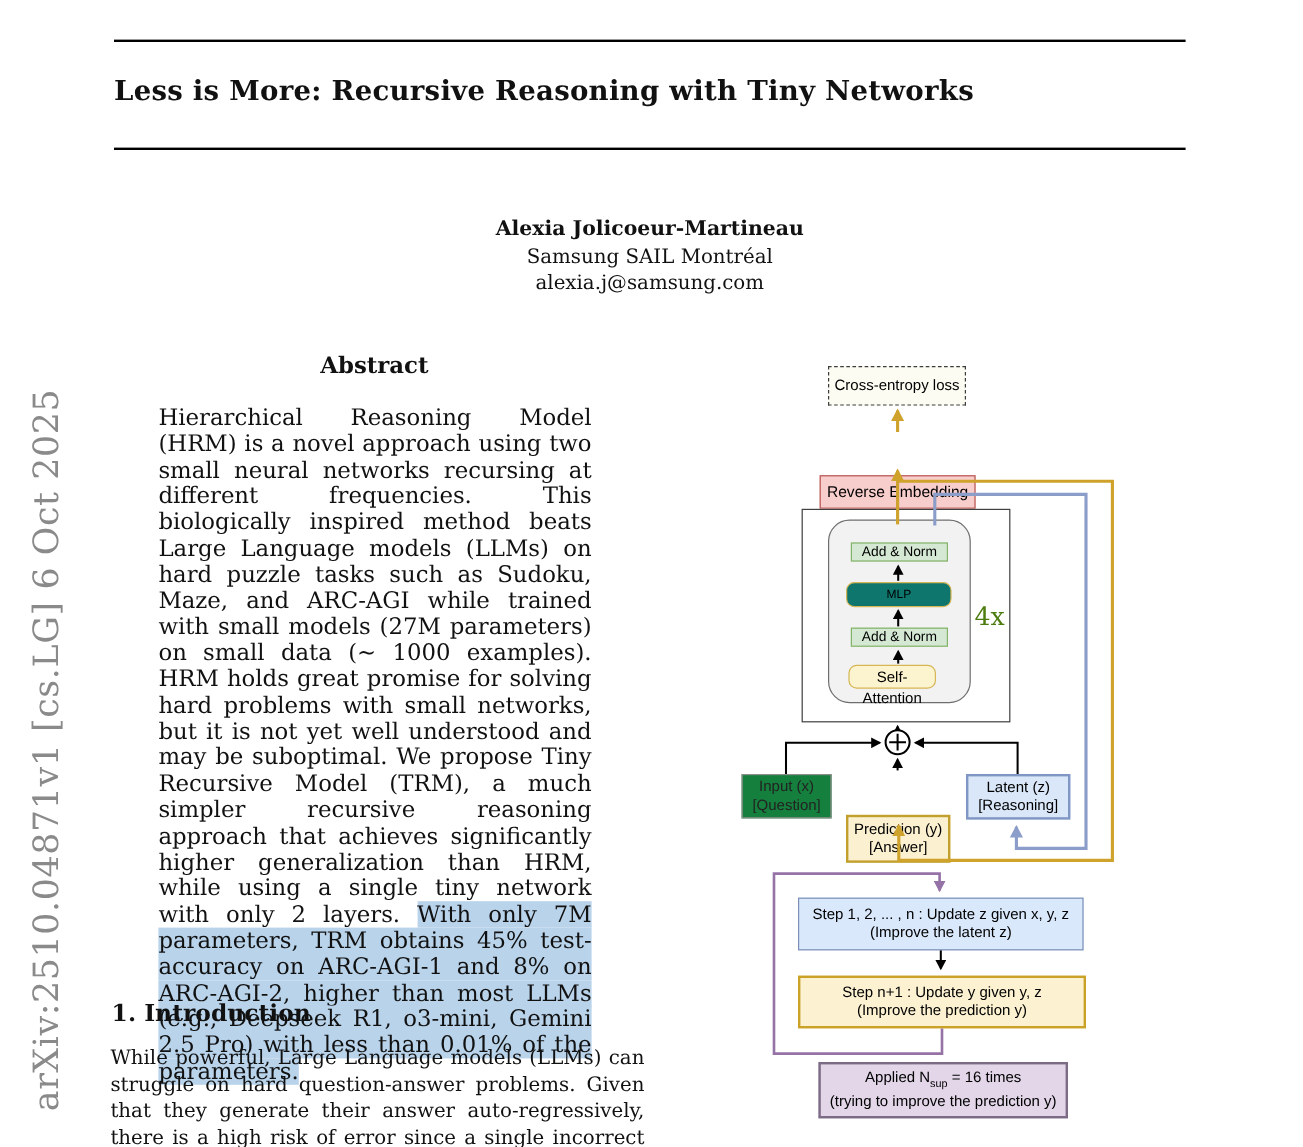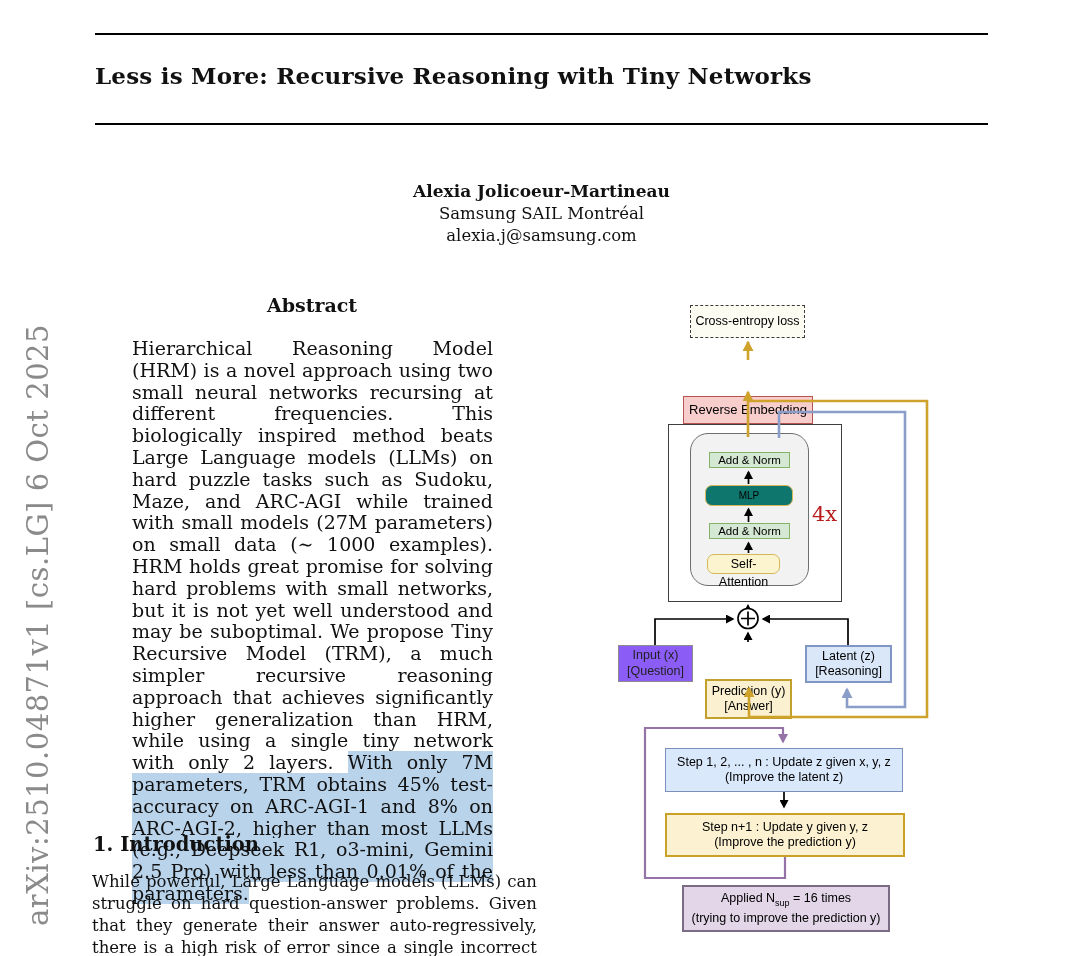--- a/index.html
+++ b/index.html
@@ -61,23 +61,23 @@
   .layer{position:absolute; box-sizing:border-box; text-align:center;}
   #layer-addnorm-top   {left:109px; top:162px; width:81px; height:16px; font-size:11.5px; line-height:14px;
     background:#D5E8D4; border:1px solid #82B366;}
   #layer-mlp           {left:105px; top:195px; width:88px; height:21px; font-size:10px; line-height:19px;
     background:#0f766e; border:1px solid #D6B656; border-radius:7px;}
   #layer-addnorm-bottom{left:109px; top:233px; width:81px; height:16px; font-size:11.5px; line-height:14px;
     background:#D5E8D4; border:1px solid #82B366;}
   #layer-selfattention {left:107px; top:264px; width:73px; height:20px; font-size:12.5px; line-height:18px;
     background:#FCF3CF; border:1px solid #D6B656; border-radius:7px;}
   #repeat-label{position:absolute; left:212px; top:212px; font-family:"DejaVu Serif",serif;
-    font-size:21px; color:#b91c1c;}
+    font-size:21px; color:#4d7c0f;}
   #input-x-box{left:18px; top:355px; width:75px; height:37px;
-    border:1.4px solid #8c8c8c; background:#8b5cf6; color:#222;}
+    border:1.4px solid #8c8c8c; background:#15803d; color:#222;}
   #prediction-y-box{left:105px; top:353px; width:87px; height:40px;
     border:2px solid #C2A02E; background:#FBF0D0;margin-top:36px;}
   #latent-z-box{left:205px; top:355px; width:87px; height:38px;
     border:2px solid #8096C4; background:#D9E7F9;}
   #step-update-z-box{left:65px; top:458px; width:238px; height:44px;
     border:1.8px solid #7B90B8; background:#DAE8FC;}
   #step-update-y-box{left:65px; top:523px; width:240px; height:44px;
     border:2px solid #C9A227; background:#FCF1D1;}
   #applied-box{left:82px; top:595px; width:208px; height:47px;
     border:2px solid #7C6B85; background:#E2D6E8;}

